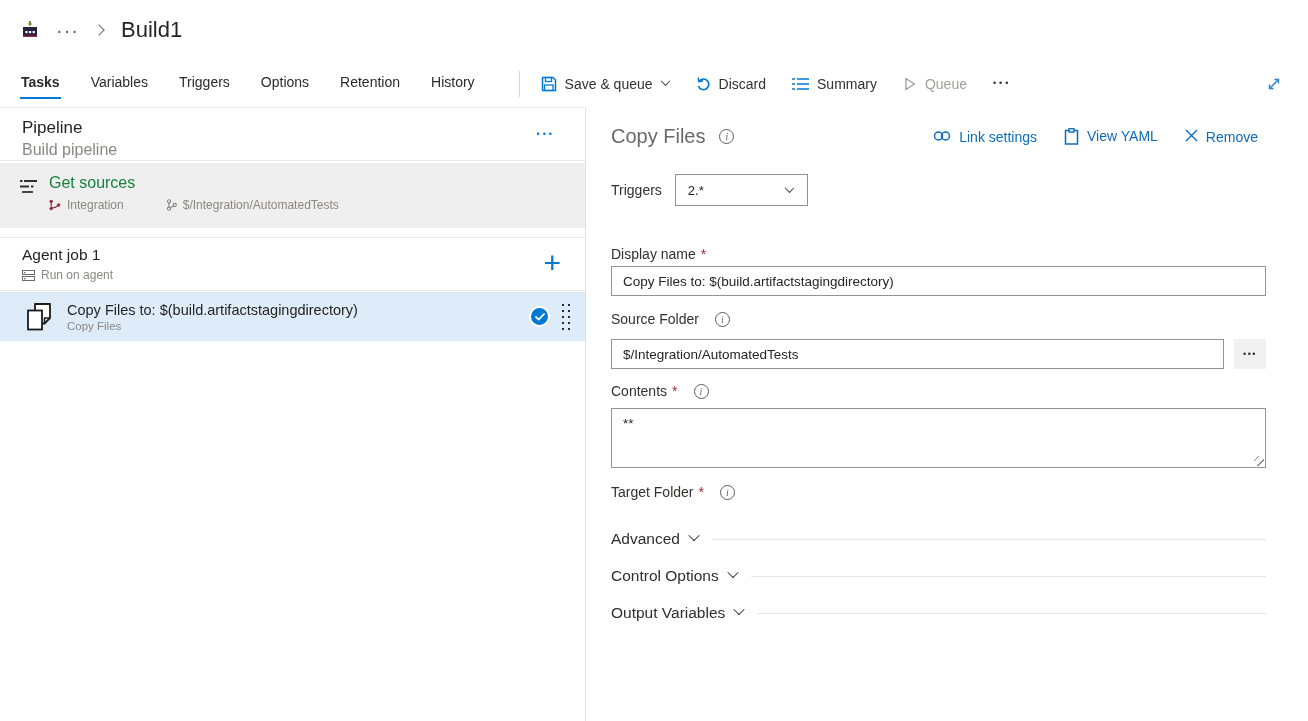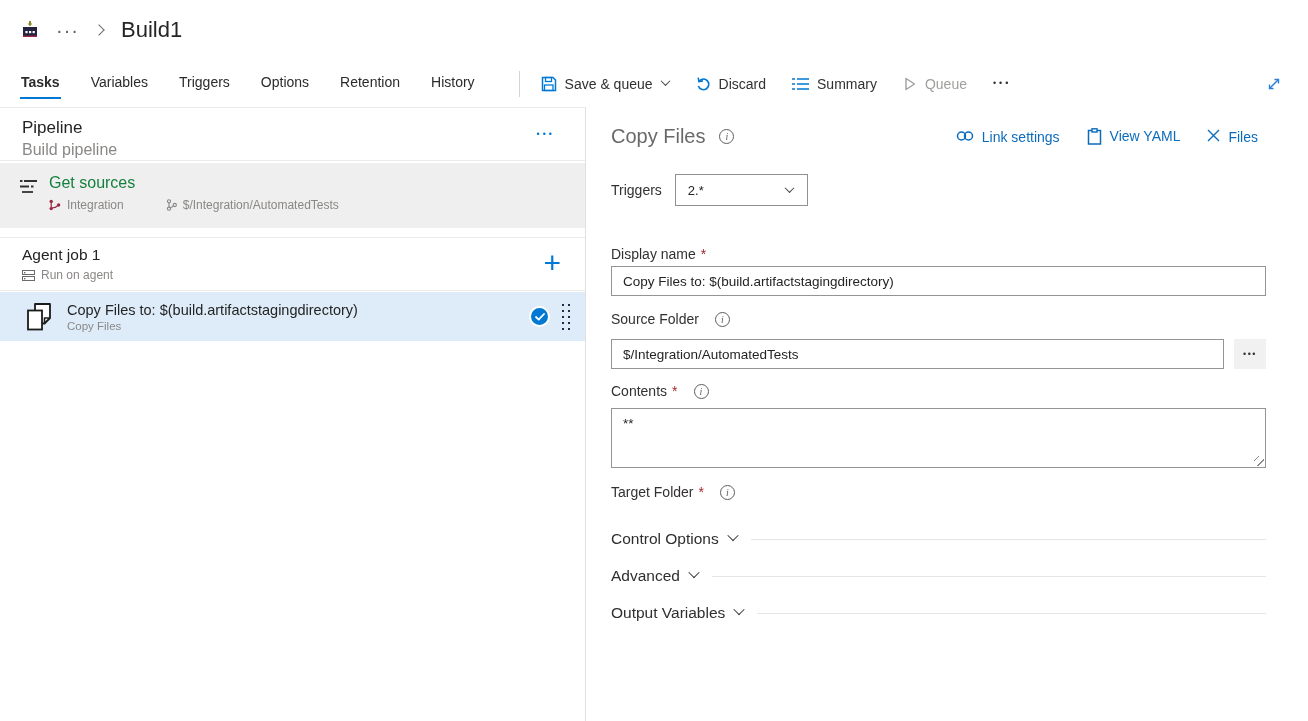--- a/index.html
+++ b/index.html
@@ -290,21 +290,21 @@
               </svg>
             </span>
             <span>View YAML</span>
           </span>
           <span class="rp-link">
             <span class="ic">
               <svg width="13" height="13" viewBox="0 0 13 13">
                 <path d="M1 1 L12 12 M12 1 L1 12" stroke="#0b6cbd" stroke-width="1.4"></path>
               </svg>
             </span>
-            <span>Files</span>
+            <span>Remove</span>
           </span>
         </span>
       </div>
 
       <div class="version-row">
         <span class="version-label">Triggers</span>
         <span class="dropdown">
           <span>2.*</span>
           <span class="caret-down"></span>
         </span>
@@ -341,26 +341,26 @@
 
         <div class="field-label-row">
           <span>Target Folder</span>
           <span class="req">*</span>
           <span class="info-ic">i</span>
         </div>
       </div>
 
       <div class="sections">
         <div class="section-row">
-          <span class="section-label">Control Options</span>
+          <span class="section-label">Advanced</span>
           <span class="caret-down"></span>
           <span class="section-line"></span>
         </div>
         <div class="section-row">
-          <span class="section-label">Advanced</span>
+          <span class="section-label">Control Options</span>
           <span class="caret-down"></span>
           <span class="section-line"></span>
         </div>
         <div class="section-row">
           <span class="section-label">Output Variables</span>
           <span class="caret-down"></span>
           <span class="section-line"></span>
         </div>
       </div>
 

